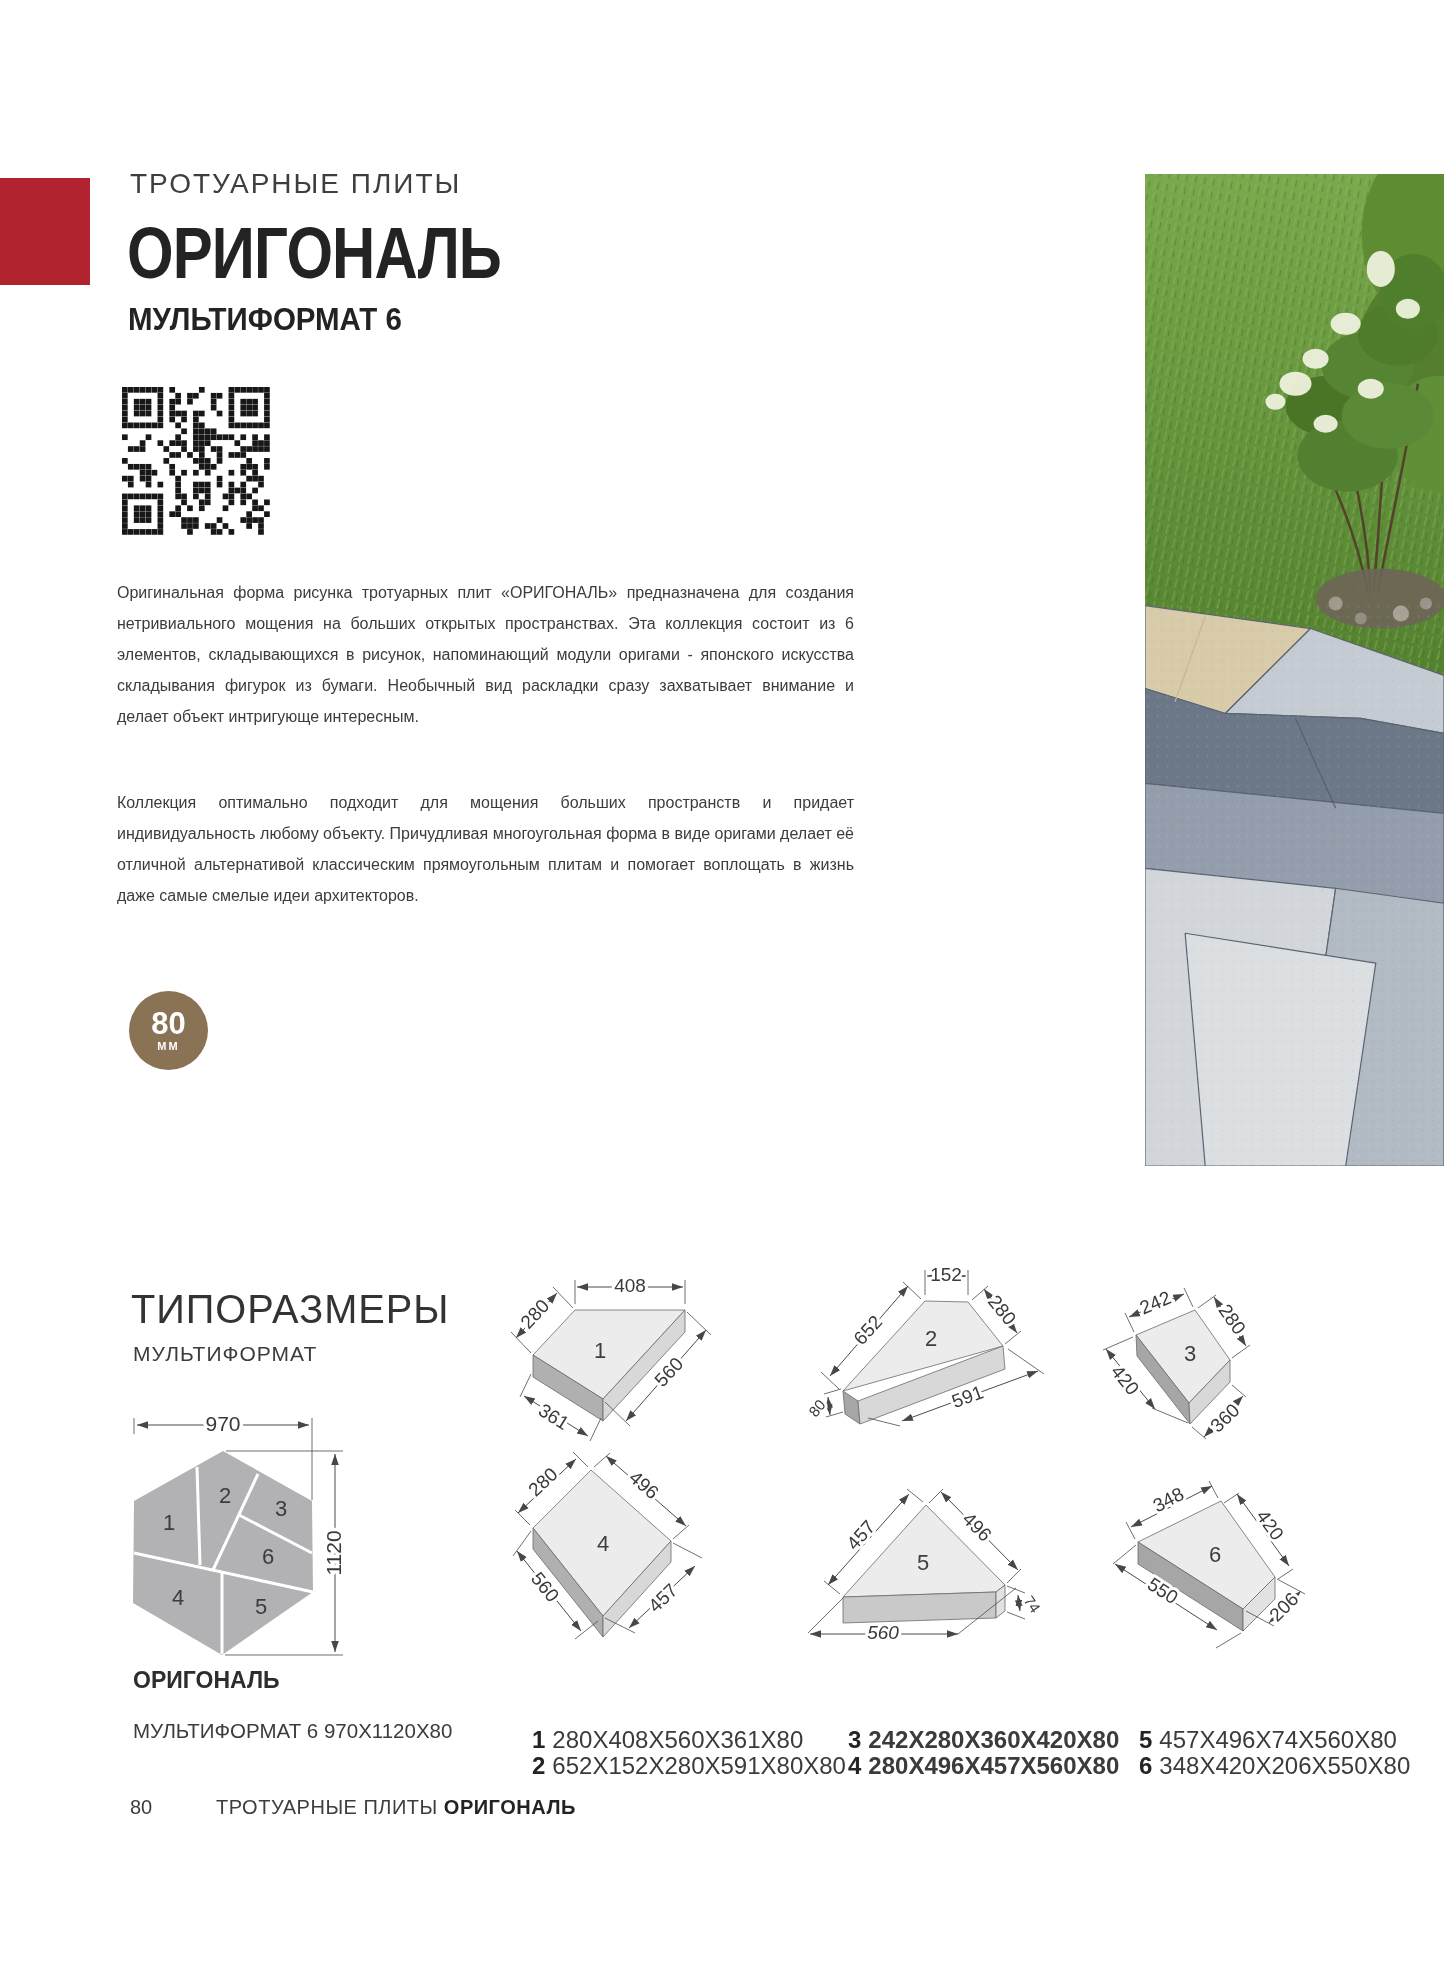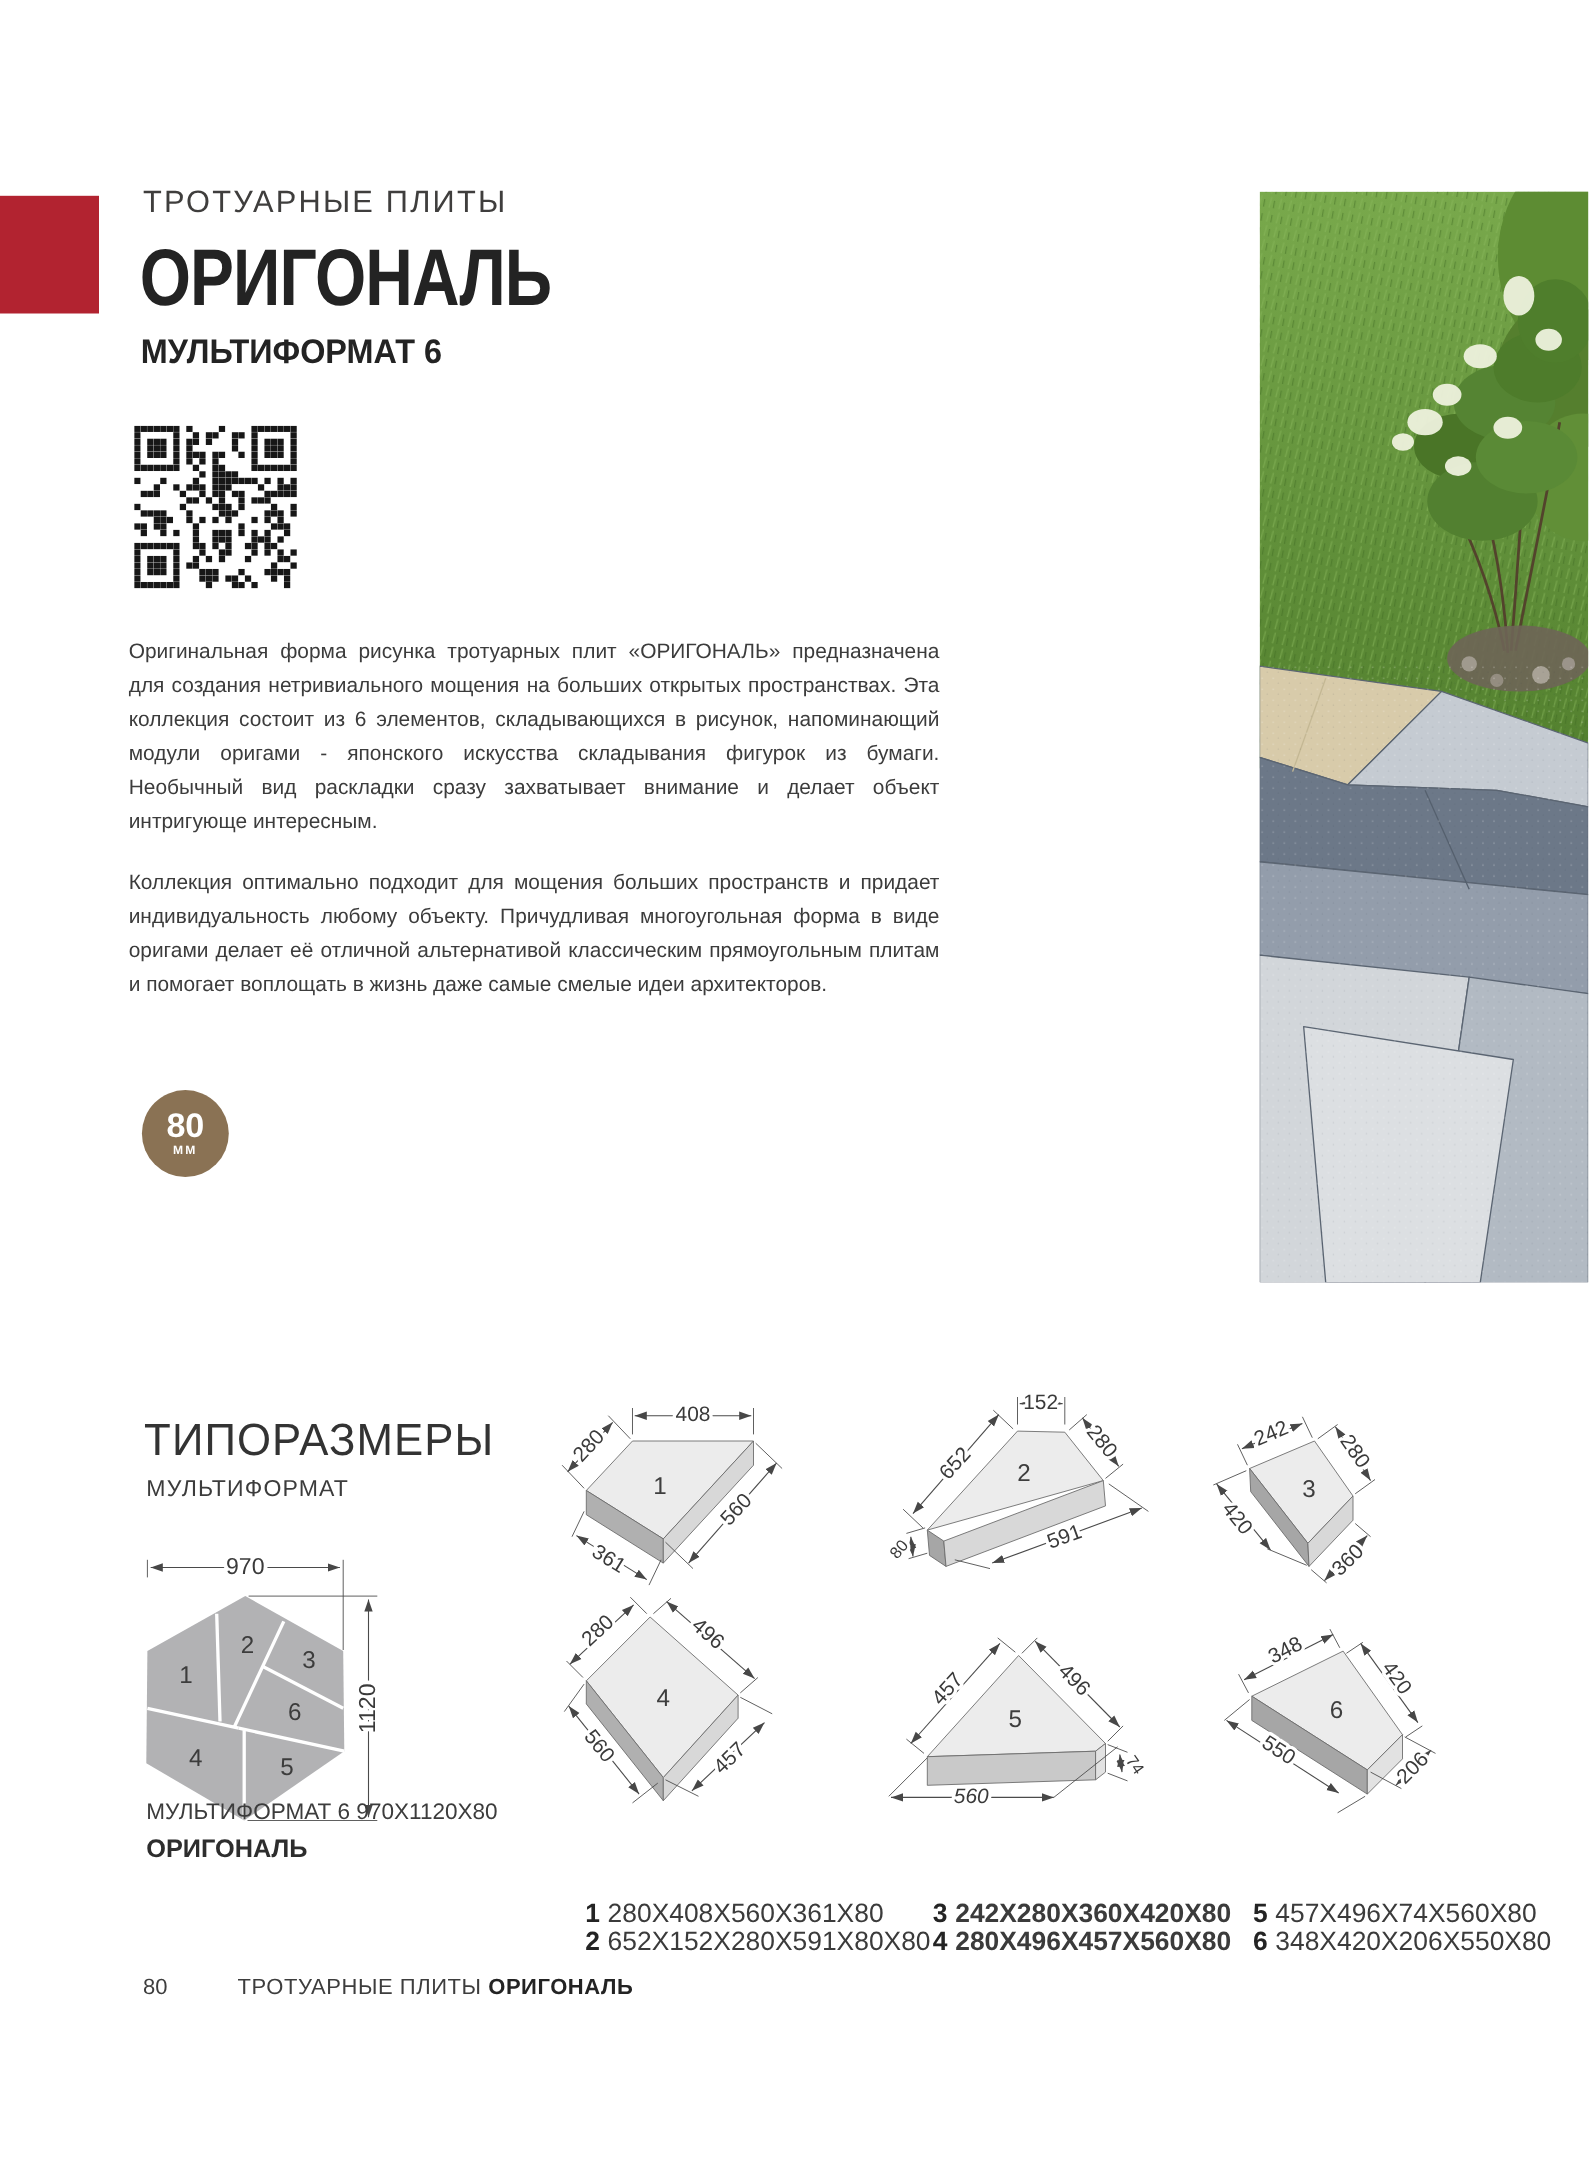--- a/index.html
+++ b/index.html
@@ -15,42 +15,42 @@
   .subtitle{left:128px;top:292px;font-size:31px;font-weight:bold;color:#232323;
             transform:scaleX(.95);transform-origin:left top;white-space:nowrap;}
 
   
   .qr-box{left:122px;top:377px;width:148px;height:148px;}
   .qr-box svg{width:100%;height:100%;display:block;}
   .qr-caption{left:296px;top:417px;width:332px;font-size:20.5px;line-height:27px;
               text-align:justify;color:#3a3a3a;}
 
   
-  .para{left:117px;width:737px;font-size:19px;line-height:31px;text-align:justify;color:#3c3c3c;}
+  .para{left:117px;width:737px;font-size:16px;line-height:31px;text-align:justify;color:#3c3c3c;}
   .p1{top:567px;}
   .p2{top:777px;}
 
   
   .badge{left:129px;top:981px;width:79px;height:79px;border-radius:50%;background:#8a7254;
          display:flex;flex-direction:column;align-items:center;justify-content:center;color:#fff;}
   .badge .v{font-size:31px;font-weight:bold;line-height:30px;}
   .badge .u{font-size:11px;font-weight:bold;letter-spacing:2px;line-height:14px;}
 
   
   .photo{left:1145px;top:164px;width:299px;height:992px;overflow:hidden;}
   .photo svg{display:block;width:100%;height:100%;}
 
   
   .sizes-heading{left:131px;top:1276px;font-size:41px;color:#333;letter-spacing:1px;
                  transform:scaleX(.97);transform-origin:left top;white-space:nowrap;}
   .sizes-sub{left:133px;top:1332px;font-size:21px;color:#3c3c3c;letter-spacing:1px;white-space:nowrap;}
 
   .hex-svg{left:90px;top:1400px;}
   .hex-caption-title{left:133px;top:1657px;font-size:23px;font-weight:bold;color:#2d2d2d;white-space:nowrap;}
-  .hex-caption-sub{left:133px;top:1626px;font-size:20.5px;color:#3c3c3c;white-space:nowrap;}
+  .hex-caption-sub{left:133px;top:1709px;font-size:20.5px;color:#3c3c3c;white-space:nowrap;}
 
   .shape-svg{position:absolute;}
 
   .size-col{top:1717px;font-size:24px;line-height:25.5px;color:#3b3b3b;white-space:nowrap;}
   .size-col b{padding-right:7px;color:#242424;}
   .c1{left:532px;} .c2{left:848px;font-weight:bold;} .c3{left:1139px;}
 
   
   .footer-num{left:130px;top:1786px;font-size:20px;color:#3d3d3d;}
   .footer-nav{left:216px;top:1786px;font-size:20px;color:#3d3d3d;letter-spacing:.5px;white-space:nowrap;}

